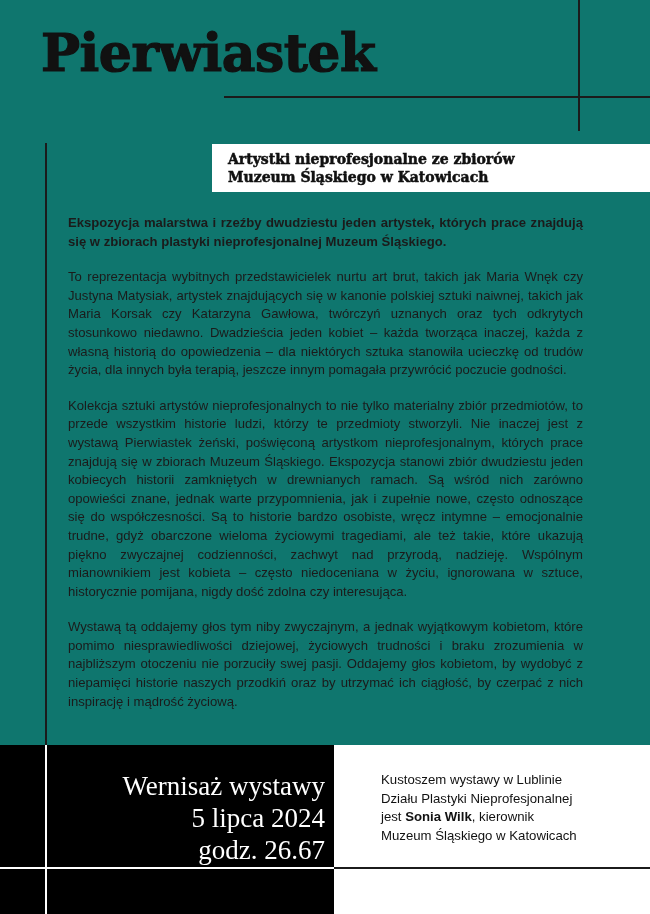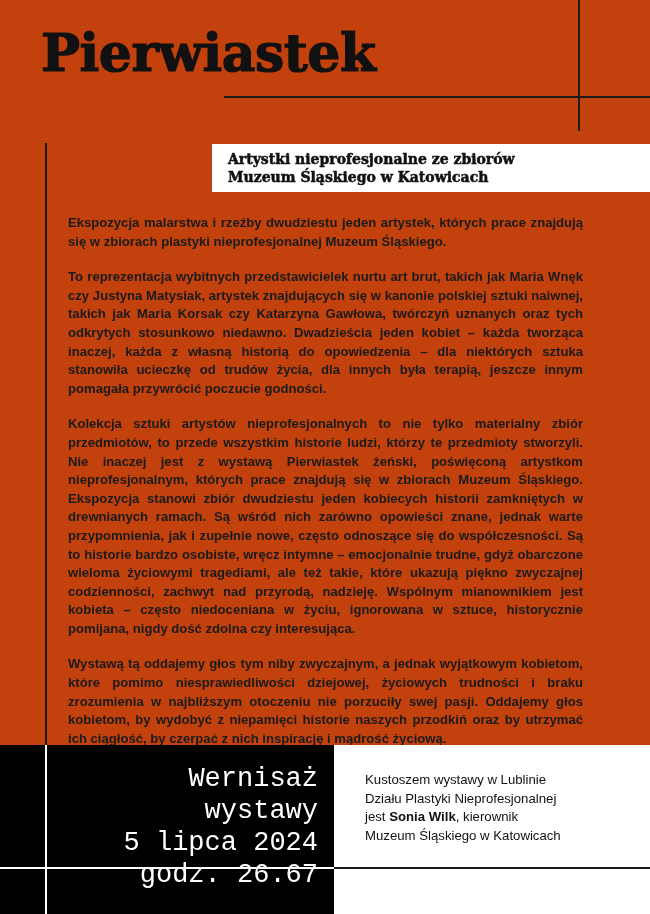--- a/index.html
+++ b/index.html
@@ -7,21 +7,21 @@
     margin: 0; padding: 0;
     background: #ffffff;
   }
   body {
     font-family: "Liberation Sans", sans-serif;
   }
   .poster {
     position: relative;
     width: 650px;
     height: 914px;
-    background: #c2410c;
+    background: #0f766e;
     overflow: hidden;
   }
 
   
   .rule {
     position: absolute;
     background: #1b1b1b;
   }
   .rule-top-horizontal {
     left: 224px; top: 96px;
@@ -96,21 +96,20 @@
     width: 515px;
   }
   .para {
     margin: 0 0 17px 0;
     font-family: "Liberation Sans", sans-serif;
     font-size: 13.1px;
     line-height: 18.6px;
     color: #1b1b1b;
     text-align: justify;
     text-justify: inter-word;
-    font-weight: bold;
   }
   .para-lead {
     font-weight: 700;
   }
   .para:last-child { margin-bottom: 0; }
 
   
   .footer-black {
     position: absolute;
     left: 0px; top: 745px;
@@ -120,41 +119,41 @@
   .footer-white {
     position: absolute;
     left: 334px; top: 745px;
     width: 316px; height: 169px;
     background: #ffffff;
   }
   .vernissage {
     position: absolute;
     left: 60px; top: 763px;
     width: 258px;
-    margin: 0;
+    margin: 7px;
     text-align: right;
-    font-family: Liberation Mono, monospace;
+    font-family: Liberation Serif, serif;
     font-weight: 400;
     font-size: 27px;
     line-height: 32px;
     color: #ffffff;
   }
   .vernissage-line { display: block; }
 
   .curator {
     position: absolute;
     left: 365px; top: 771px;
     width: 270px;
     margin: 0;
     font-family: "Liberation Sans", sans-serif;
     font-size: 13.2px;
     line-height: 18.5px;
     color: #111111;
   }
-  .curator-line { display: block; }
+  .curator-line { display: block; margin-left: 16px; }
   .curator-name { font-weight: 700; }
 </style>
 </head>
 <body>
 
 <div class="poster">
 
   <div class="rule rule-top-horizontal"></div>
   <div class="rule rule-top-vertical"></div>
   <div class="rule rule-left-vertical"></div>

